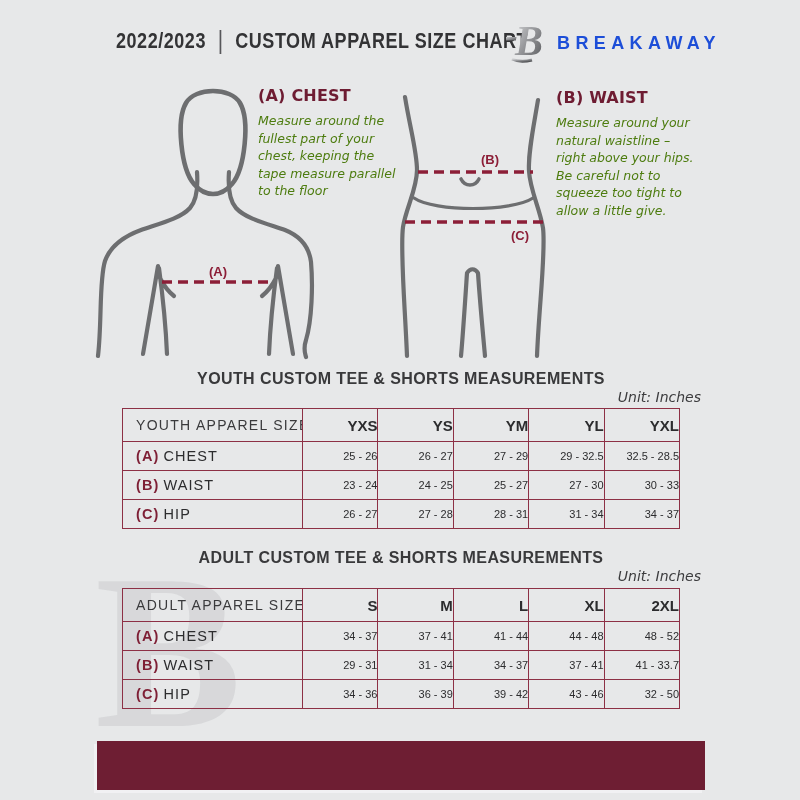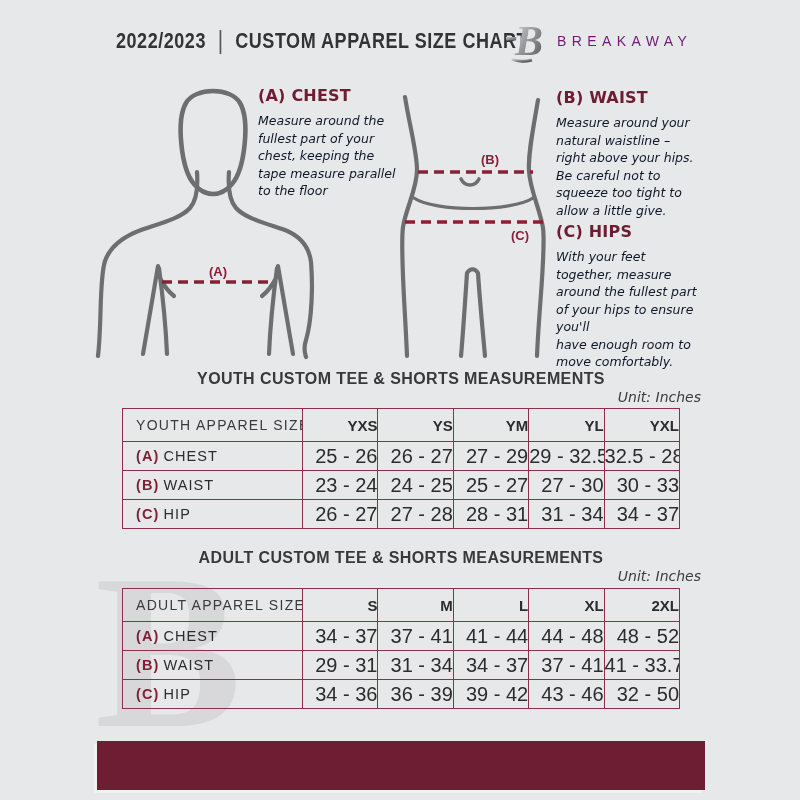--- a/index.html
+++ b/index.html
@@ -16,21 +16,21 @@
     position:absolute; left:116px; top:25px; height:30px;
     display:flex; align-items:center; gap:13px;
     transform:scale(.9,1.1); transform-origin:left center;
     font-weight:700; font-size:20px; letter-spacing:.6px; color:#333335;
     white-space:nowrap;
   }
   .hdr-divider { font-weight:400; font-size:23px; color:#57575a; }
   .logo { position:absolute; left:506px; top:17px; }
   .brand {
     position:absolute; left:557px; top:33px;
-    font-size:14px; font-weight:400; letter-spacing:5.4px; color:#701a75;
+    font-size:18px; font-weight:700; letter-spacing:5.4px; color:#1d4ed8;
     white-space:nowrap;
   }
 
   
   .watermark {
     position:absolute; left:95px; top:558px;
     font-family:"Liberation Serif", serif; font-weight:700;
     font-size:220px; line-height:.86;
     color:rgba(104,106,115,.12);
   }
@@ -48,21 +48,21 @@
   
   .guide { position:absolute; }
   .guide h3 {
     font-family:"DejaVu Sans", sans-serif;
     font-size:16px; font-weight:700; color:#6e1c32;
     letter-spacing:.2px; margin-bottom:7px;
   }
   .guide p {
     font-family:"DejaVu Sans", sans-serif;
     font-size:12.5px; line-height:17.5px; font-style:italic;
-    color:#0f172a; white-space:pre-line;
+    color:#4d7c0f; white-space:pre-line;
   }
   #guide-chest { left:258px; top:86px;  width:152px; }
   #guide-waist { left:556px; top:88px;  width:162px; }
   #guide-hips  { left:556px; top:222px; width:168px; }
 
   
   .section-title {
     position:absolute; left:101px; width:600px; text-align:center;
     font-size:16px; font-weight:700; letter-spacing:.4px; color:#39393b;
   }
@@ -91,21 +91,21 @@
   .size-table th.lbl {
     font-weight:400; font-size:14px; letter-spacing:1.3px;
     text-align:left; padding-left:13px; color:#3a3a3c;
   }
   .size-table td.lbl {
     text-align:left; padding-left:13px;
     font-size:14.5px; letter-spacing:1.1px;
   }
   .size-table .marker { color:#7e1f35; font-weight:700; margin-right:4px; }
   .size-table th.size-col { font-size:15px; font-weight:700; }
-  .size-table td.val { font-size:20px; }
+  .size-table td.val { font-size:11px; }
 
   
   .footer-bar {
     position:absolute; left:97px; top:741px; width:608px; height:49px;
     background:#6e1e33;
     box-shadow:-3px 3px 0 0 #f1f1f3;
   }
 </style>
 </head>
 <body>
@@ -172,30 +172,20 @@
   </div>
   <div class="guide" id="guide-waist">
     <h3>(B) WAIST</h3>
     <p>Measure around your
 natural waistline –
 right above your hips.
 Be careful not to
 squeeze too tight to
 allow a little give.</p>
   </div>
-  <div class="guide" id="guide-hips">
-    <h3>(C) HIPS</h3>
-    <p>With your feet
-together, measure
-around the fullest part
-of your hips to ensure
-you'll
-have enough room to
-move comfortably.</p>
-  </div>
 
   <div class="section-title" id="youth-title">YOUTH CUSTOM TEE &amp; SHORTS MEASUREMENTS</div>
   <div class="section-unit" id="youth-unit">Unit: Inches</div>
 
   <table class="size-table" id="youth-table">
     <colgroup>
         <col class="c-label">
         <col>
         <col>
         <col>

